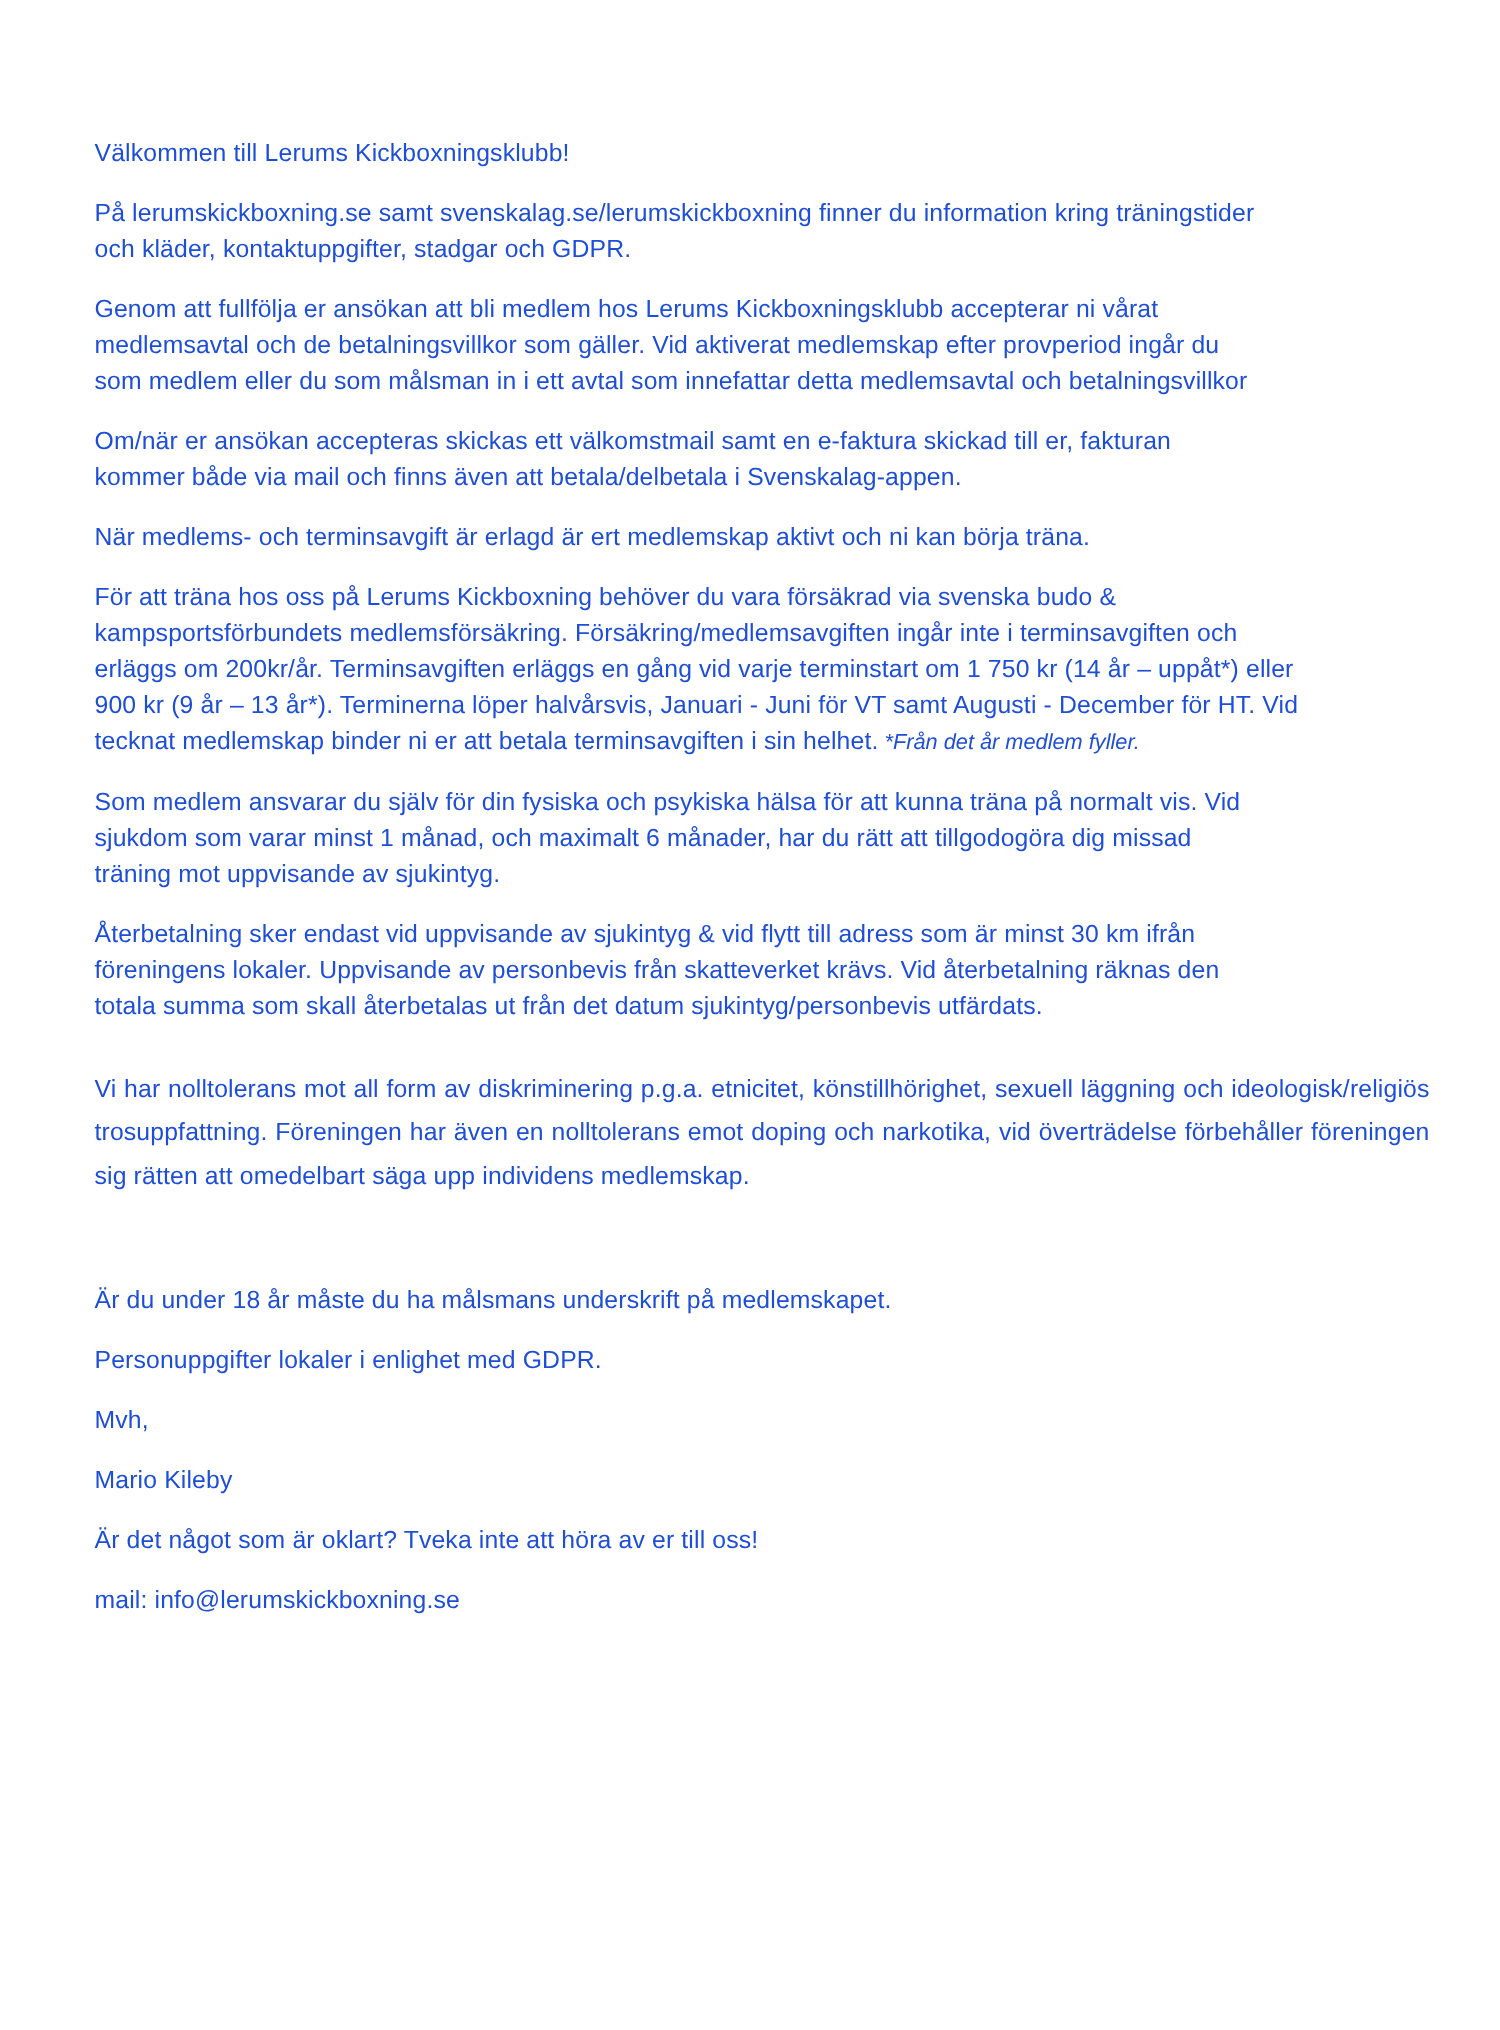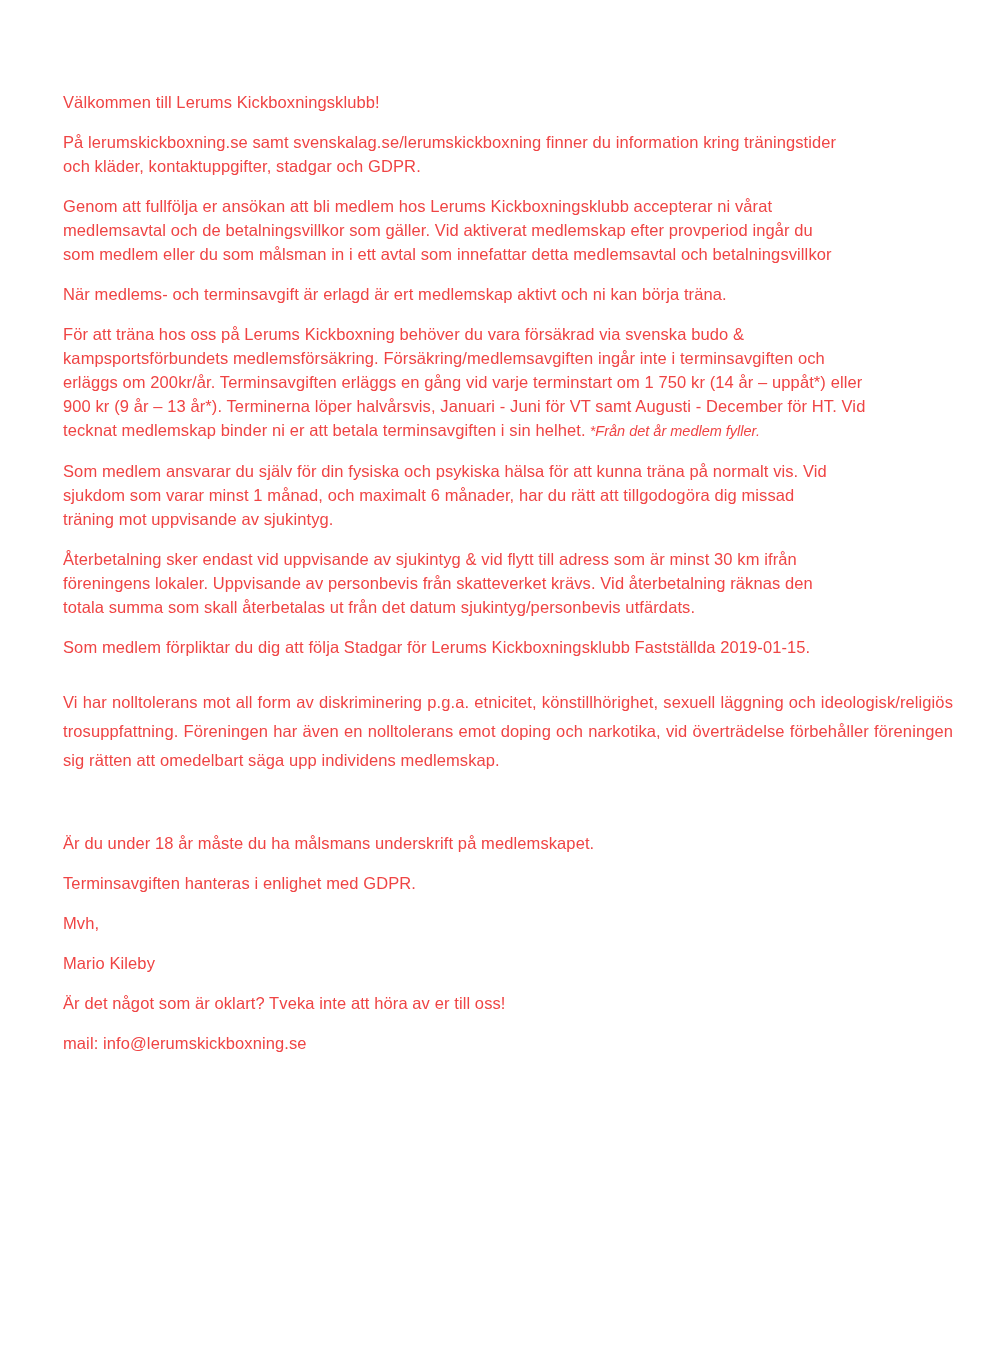--- a/index.html
+++ b/index.html
@@ -39,41 +39,42 @@
   .footnote {
     font-style: italic;
     font-size: 14.5px;
     letter-spacing: 0;
     margin-left: 4px;
   }
 </style>
 </head>
 <body style="background: rgb(255, 255, 255);">
 
-<main class="doc" style="color: #ef4444;">
+<main class="doc" style="color: #1d4ed8;">
   <p>Välkommen till Lerums Kickboxningsklubb!</p>
   <p>På lerumskickboxning.se samt svenskalag.se/lerumskickboxning finner du information kring träningstider
 och kläder, kontaktuppgifter, stadgar och GDPR.</p>
   <p>Genom att fullfölja er ansökan att bli medlem hos Lerums Kickboxningsklubb accepterar ni vårat
 medlemsavtal och de betalningsvillkor som gäller. Vid aktiverat medlemskap efter provperiod ingår du
 som medlem eller du som målsman in i ett avtal som innefattar detta medlemsavtal och betalningsvillkor</p>
+  <p>Om/när er ansökan accepteras skickas ett välkomstmail samt en e-faktura skickad till er, fakturan
+kommer både via mail och finns även att betala/delbetala i Svenskalag-appen.</p>
   <p>När medlems- och terminsavgift är erlagd är ert medlemskap aktivt och ni kan börja träna.</p>
   <p><span>För att träna hos oss på Lerums Kickboxning behöver du vara försäkrad via svenska budo &amp;
 kampsportsförbundets medlemsförsäkring. Försäkring/medlemsavgiften ingår inte i terminsavgiften och
 erläggs om 200kr/år. Terminsavgiften erläggs en gång vid varje terminstart om 1 750 kr (14 år – uppåt*) eller
 900 kr (9 år – 13 år*). Terminerna löper halvårsvis, Januari - Juni för VT samt Augusti - December för HT. Vid
 tecknat medlemskap binder ni er att betala terminsavgiften i sin helhet.</span><span class="footnote">*Från det år medlem fyller.</span></p>
   <p>Som medlem ansvarar du själv för din fysiska och psykiska hälsa för att kunna träna på normalt vis. Vid
 sjukdom som varar minst 1 månad, och maximalt 6 månader, har du rätt att tillgodogöra dig missad
 träning mot uppvisande av sjukintyg.</p>
   <p>Återbetalning sker endast vid uppvisande av sjukintyg &amp; vid flytt till adress som är minst 30 km ifrån
 föreningens lokaler. Uppvisande av personbevis från skatteverket krävs. Vid återbetalning räknas den
 totala summa som skall återbetalas ut från det datum sjukintyg/personbevis utfärdats.</p>
-  <p>Som medlem förpliktar du dig att följa Stadgar för Lerums Kickboxningsklubb Fastställda 2019-01-15.</p>
   <p class="justified">Vi har nolltolerans mot all form av diskriminering p.g.a. etnicitet, könstillhörighet, sexuell läggning och ideologisk/religiös trosuppfattning. Föreningen har även en nolltolerans emot doping och narkotika, vid överträdelse förbehåller föreningen sig rätten att omedelbart säga upp individens medlemskap.</p>
   <p class="spacer"></p>
   <p>Är du under 18 år måste du ha målsmans underskrift på medlemskapet.</p>
-  <p>Terminsavgiften hanteras i enlighet med GDPR.</p>
+  <p>Personuppgifter lokaler i enlighet med GDPR.</p>
   <p>Mvh,</p>
   <p>Mario Kileby</p>
   <p>Är det något som är oklart? Tveka inte att höra av er till oss!</p>
   <p>mail: info@lerumskickboxning.se</p>
 </main>
 
 </body></html>

